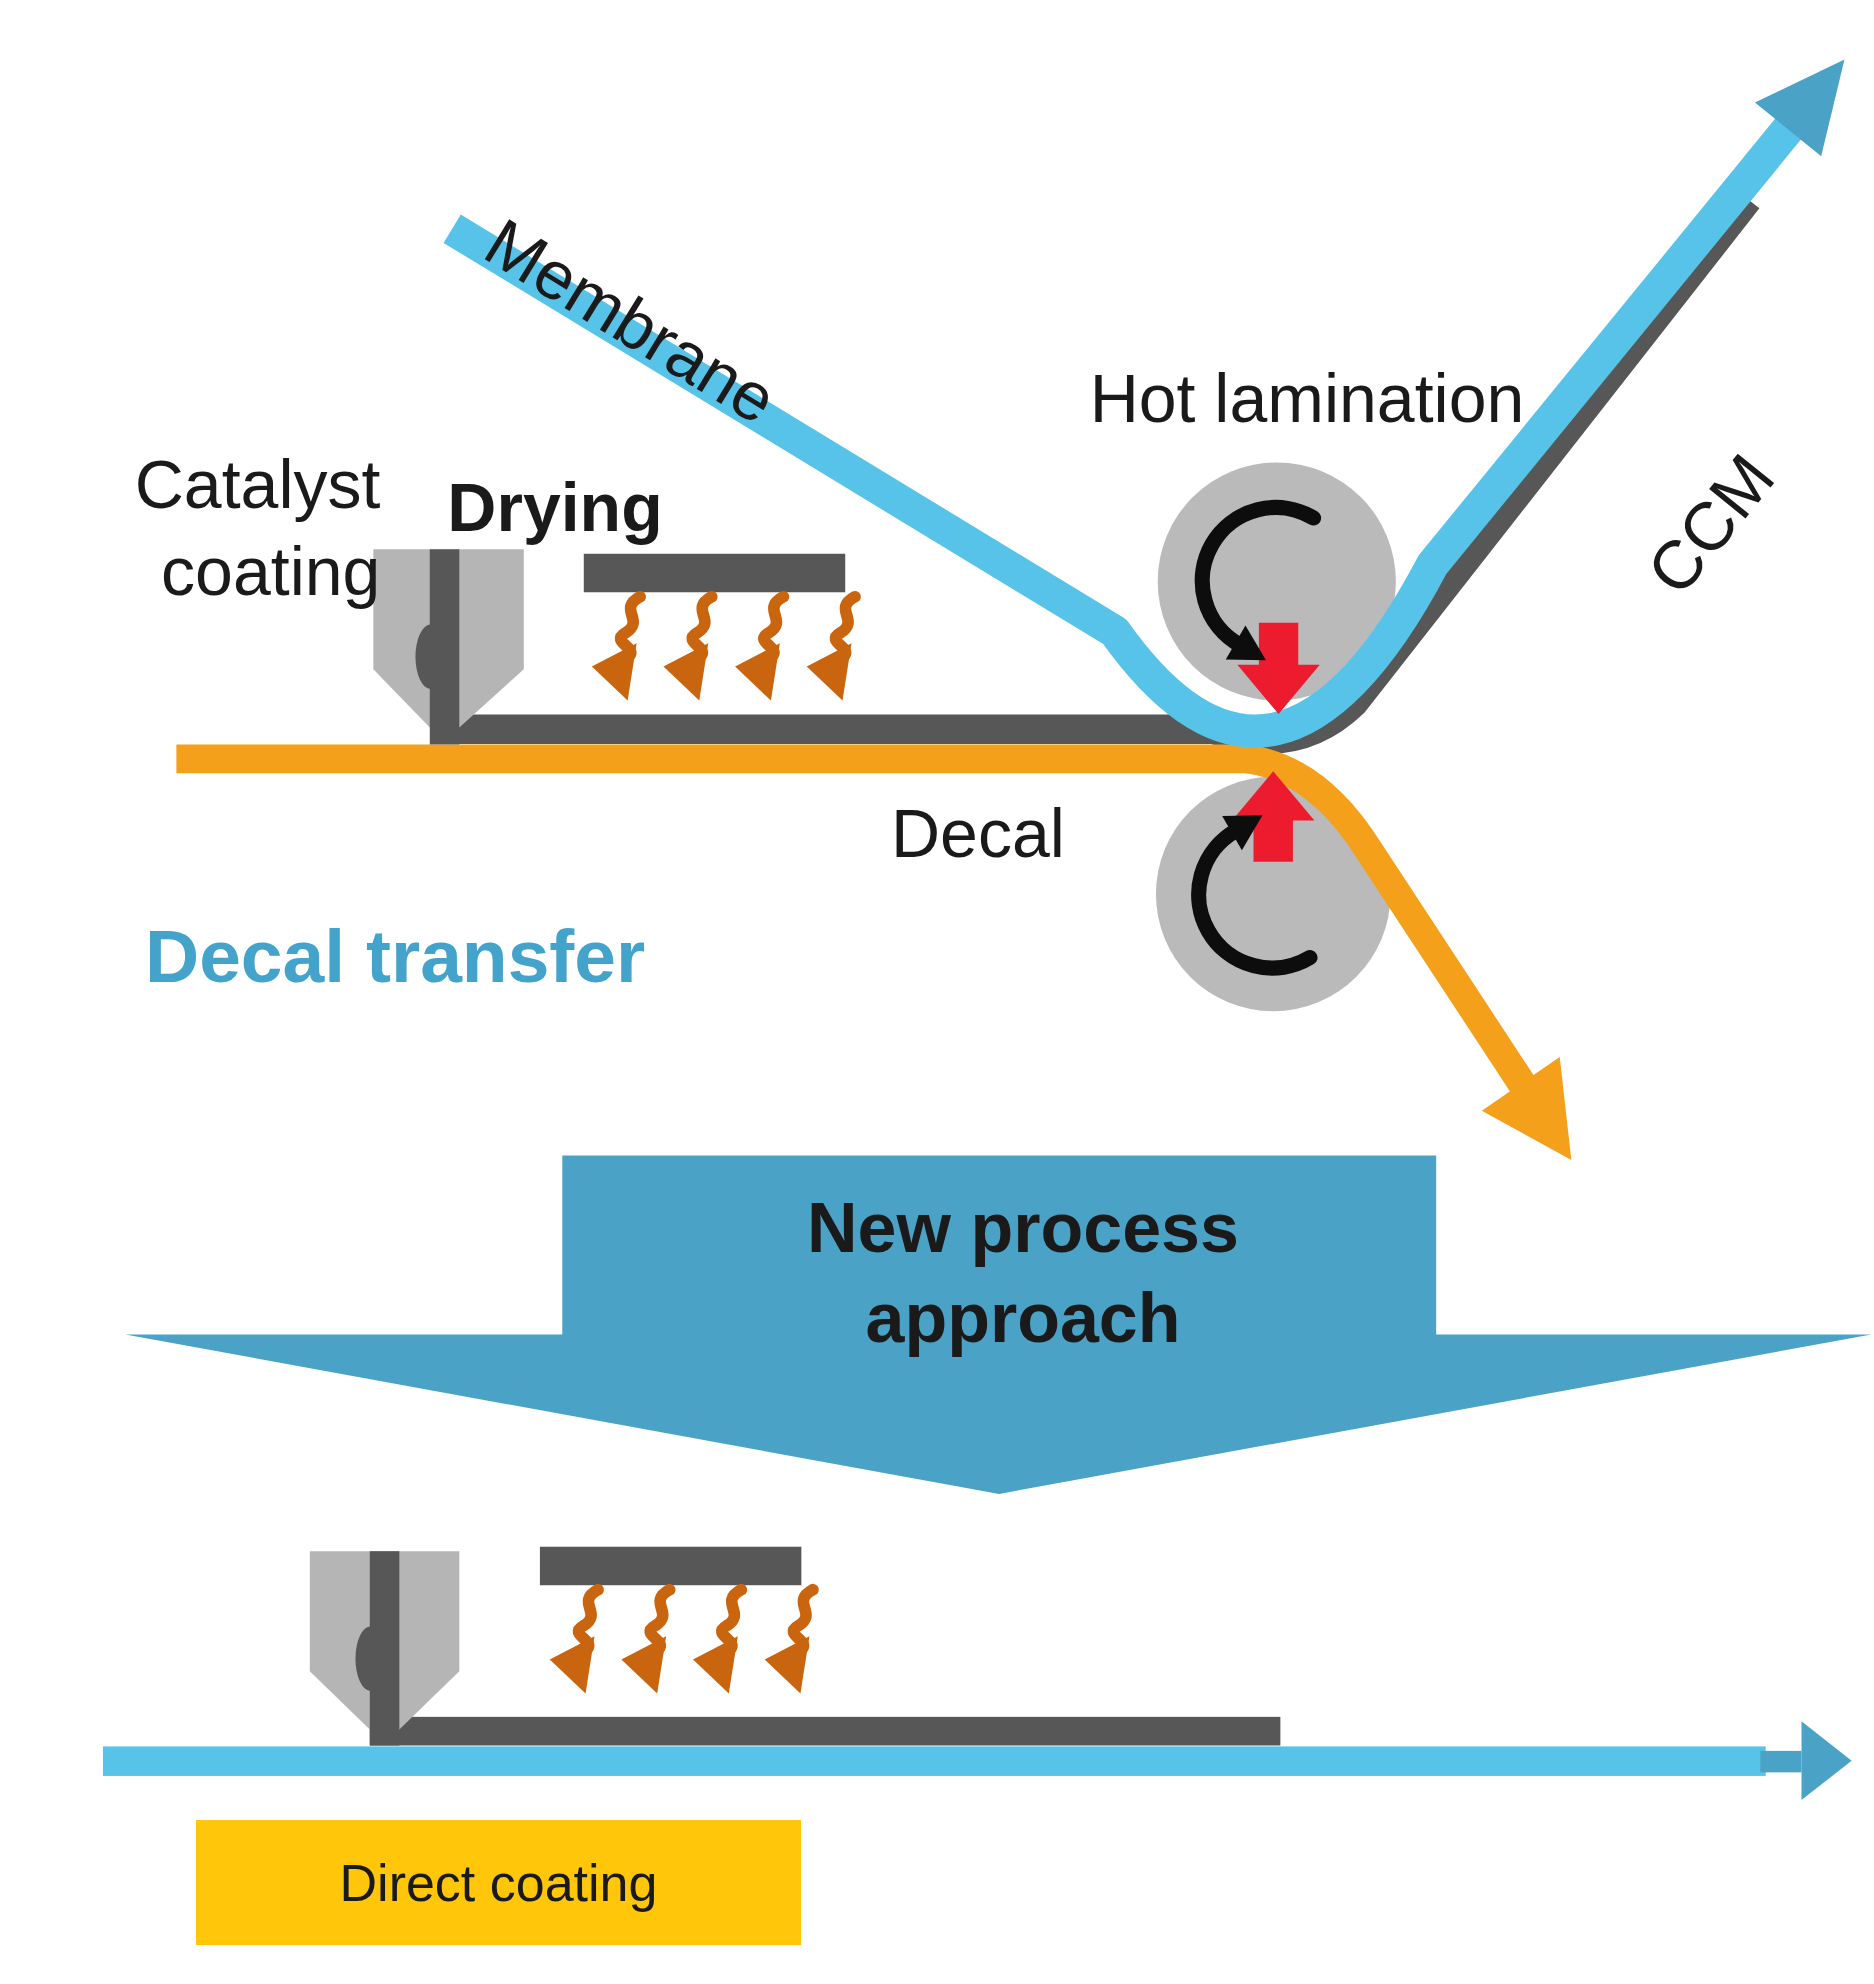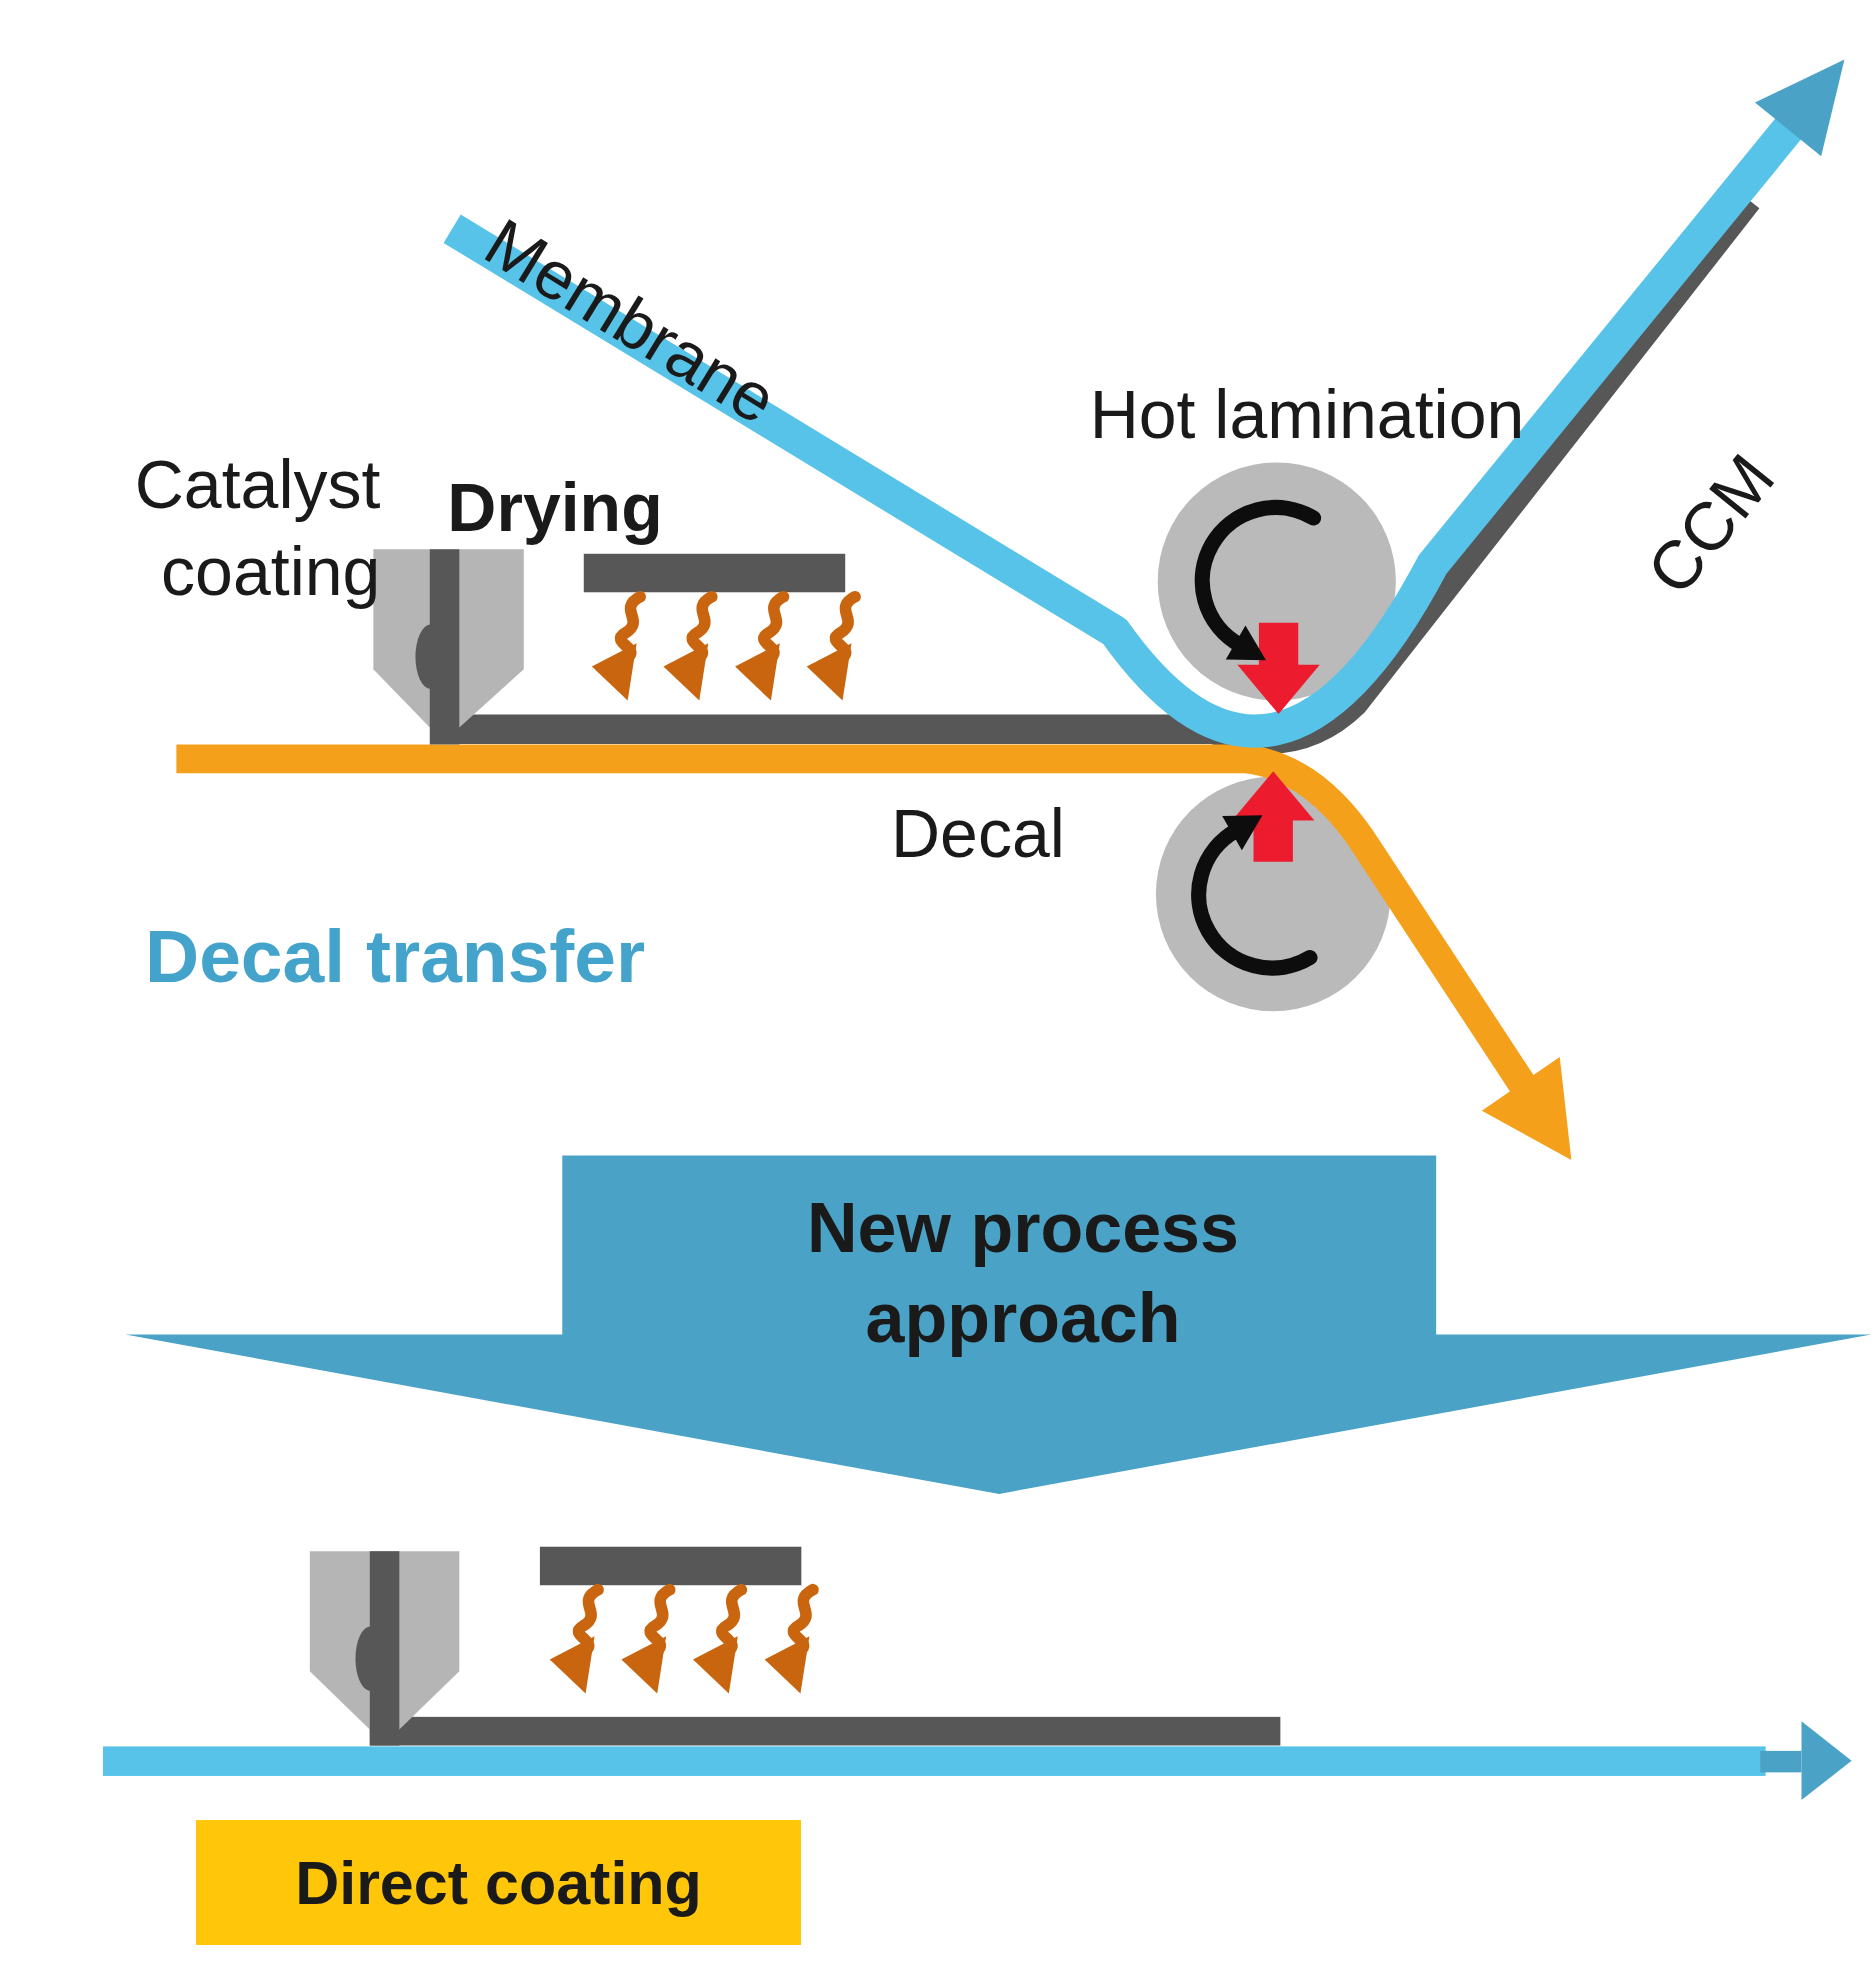--- a/index.html
+++ b/index.html
@@ -29,41 +29,41 @@
     color:var(--c-text_black,#1a1a1a);
     font-size:68px;
     line-height:1.28;
     white-space:nowrap;
   }
   .lbl.wrap{white-space:normal;text-align:right;}
   .lbl.rot{transform-origin:0 0;}
   #lbl-catalyst-coating{left:22.4px;top:441px;width:358px;}
   #lbl-drying{left:407px;top:464px;width:296px;text-align:center;font-weight:bold;}
   #lbl-membrane{left:515px;top:199px;transform:rotate(31.5deg);}
-  #lbl-hot-lamination{left:1052px;top:355px;width:510px;text-align:center;margin-top:16px;}
+  #lbl-hot-lamination{left:1052px;top:355px;width:510px;text-align:center;}
   #lbl-ccm{left:1628px;top:557px;transform:rotate(-51deg);}
   #lbl-decal{left:891px;top:790px;width:197px;}
   #lbl-decal-transfer{
     left:145px;top:908px;
     font-size:75px;font-weight:700;
     color:var(--c-label_blue,#44A3CA);
   }
   #lbl-new-process{
     left:562px;top:1184px;width:874px;
     text-align:center;font-size:70px;font-weight:700;line-height:1.28;
     white-space:normal;
     margin-left:24px;
   }
   #direct-coating-box{
     position:absolute;left:196px;top:1820px;width:605px;height:125px;
     background:var(--c-yellow,#FFC60A);
     display:flex;align-items:center;justify-content:center;
   }
   #direct-coating-box .txt{
-    font-size:61px;font-weight:700;color:var(--c-text_black,#1a1a1a);
+    font-size:52px;font-weight:400;color:var(--c-text_black,#1a1a1a);
     white-space:nowrap;
   }
 </style>
 </head>
 <body>
 
 <div id="stage">
 
   <svg id="diagram-svg" viewBox="0 0 2093 2216">
     <defs>

